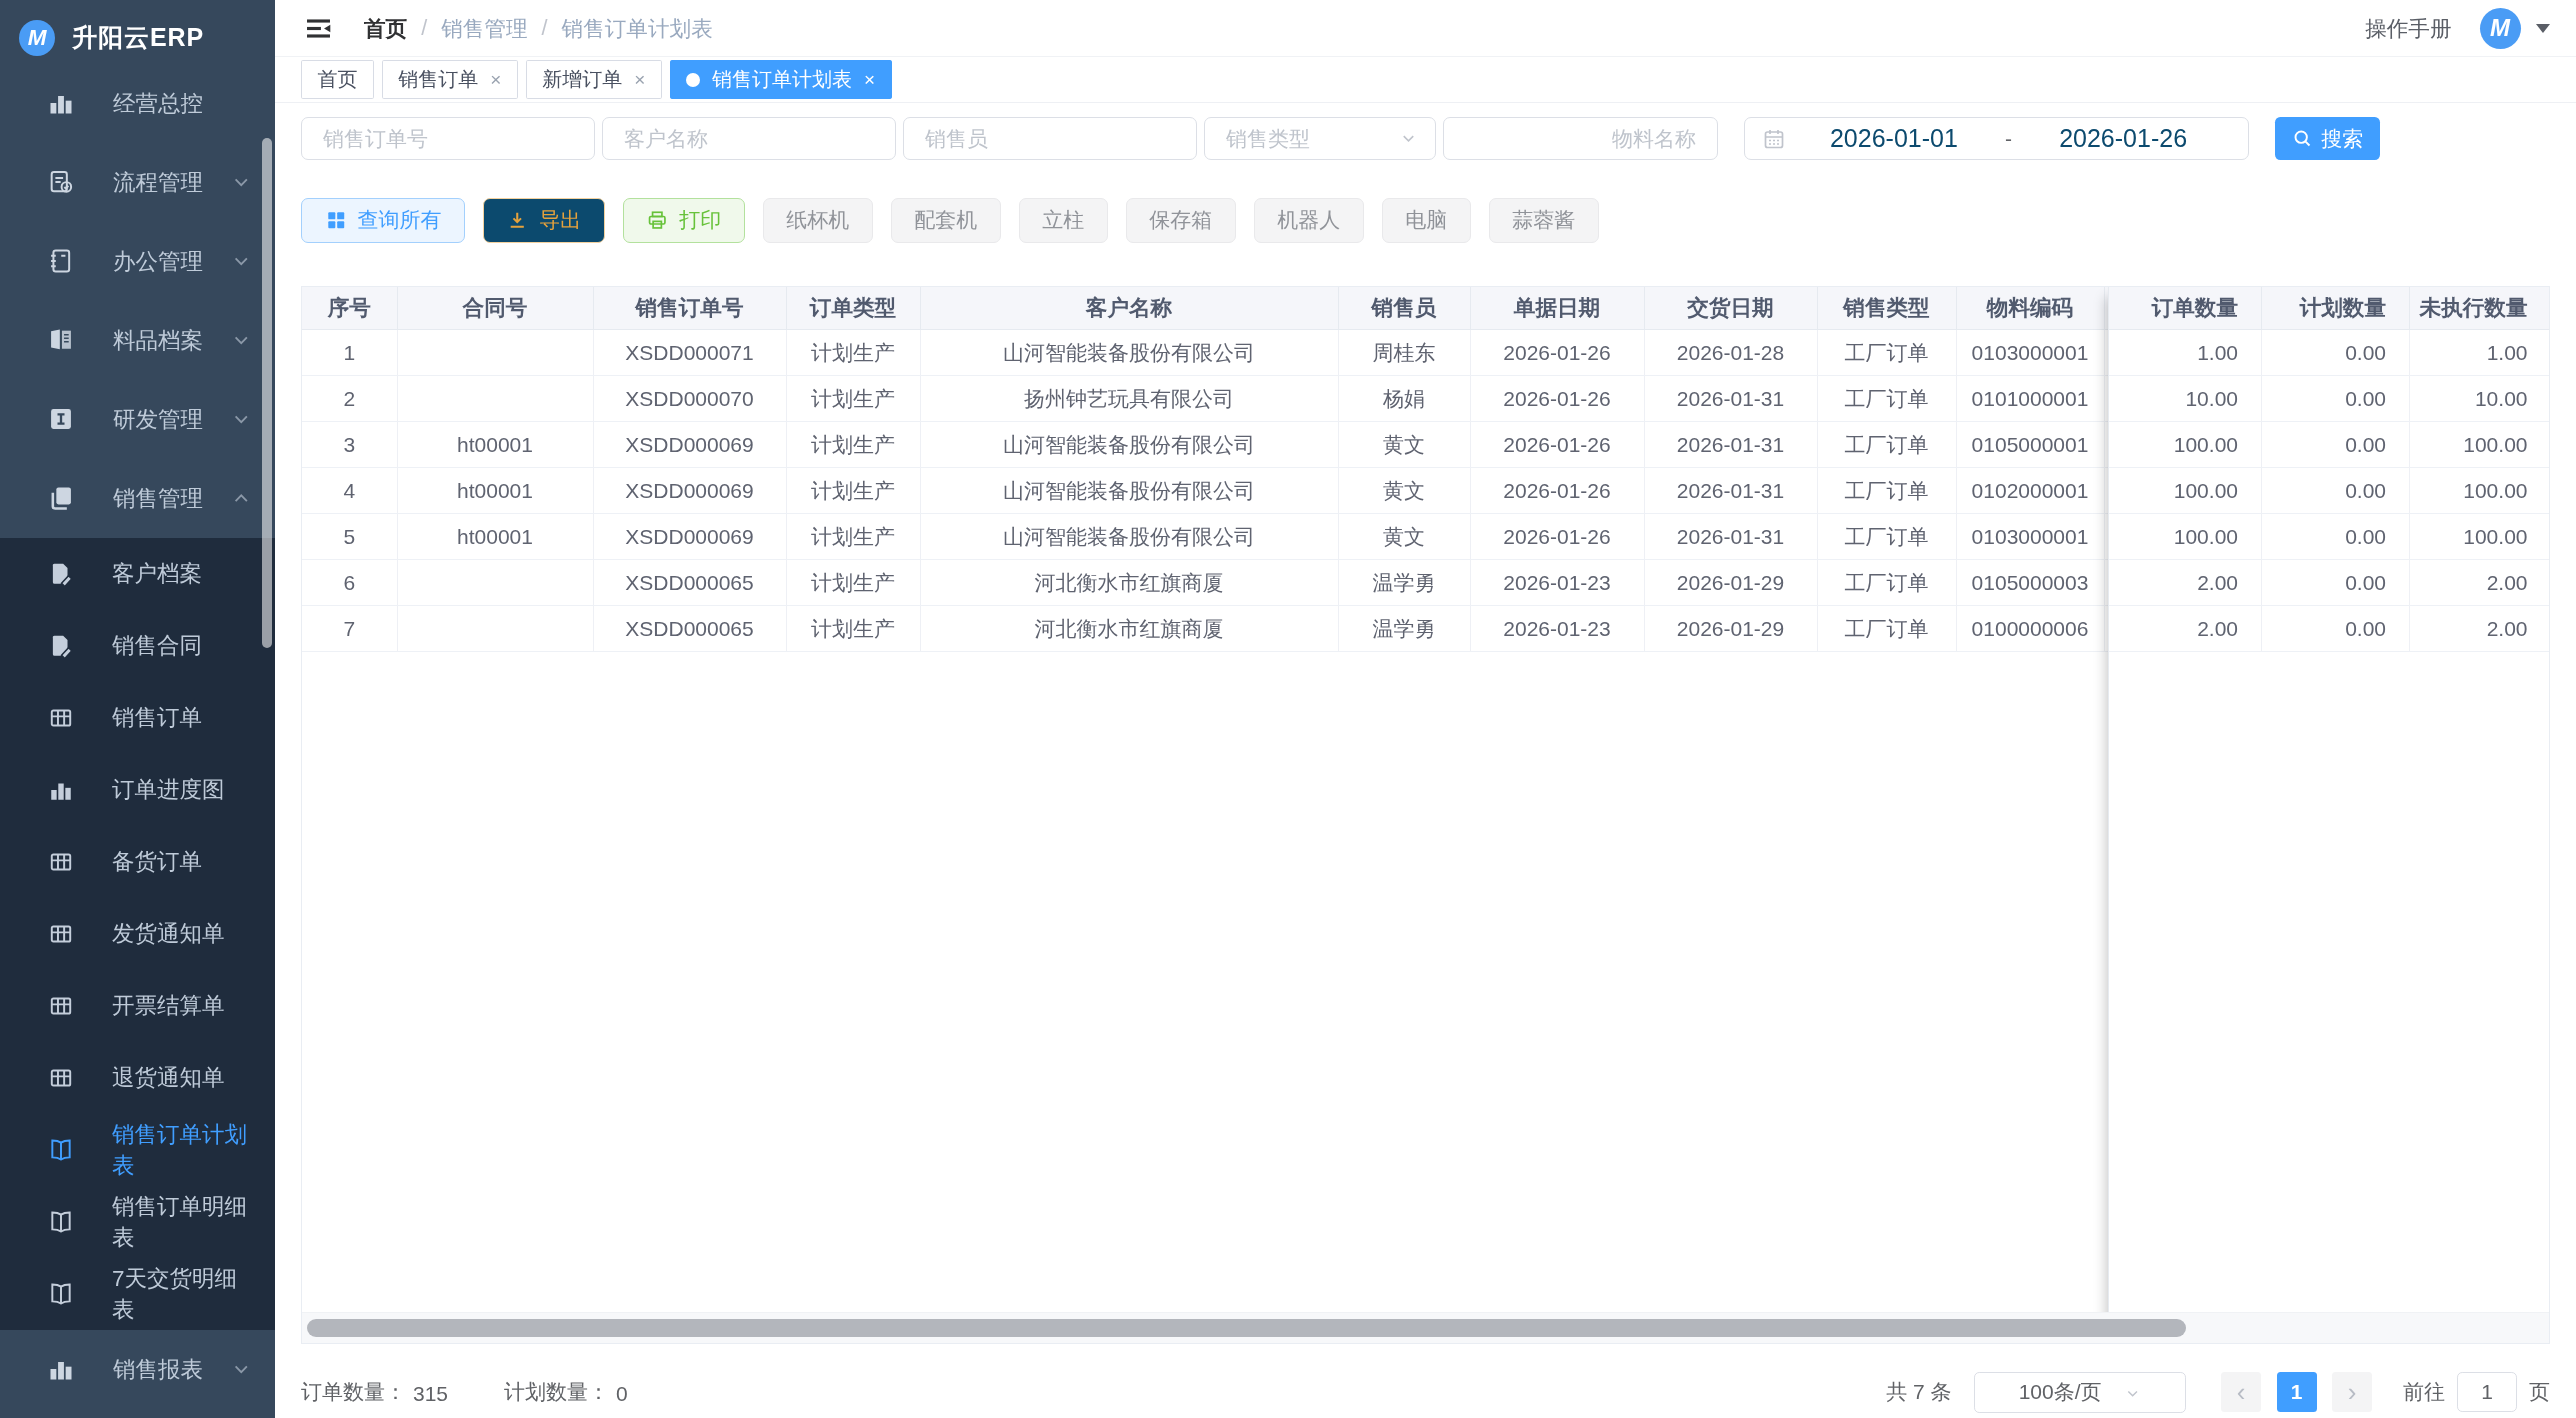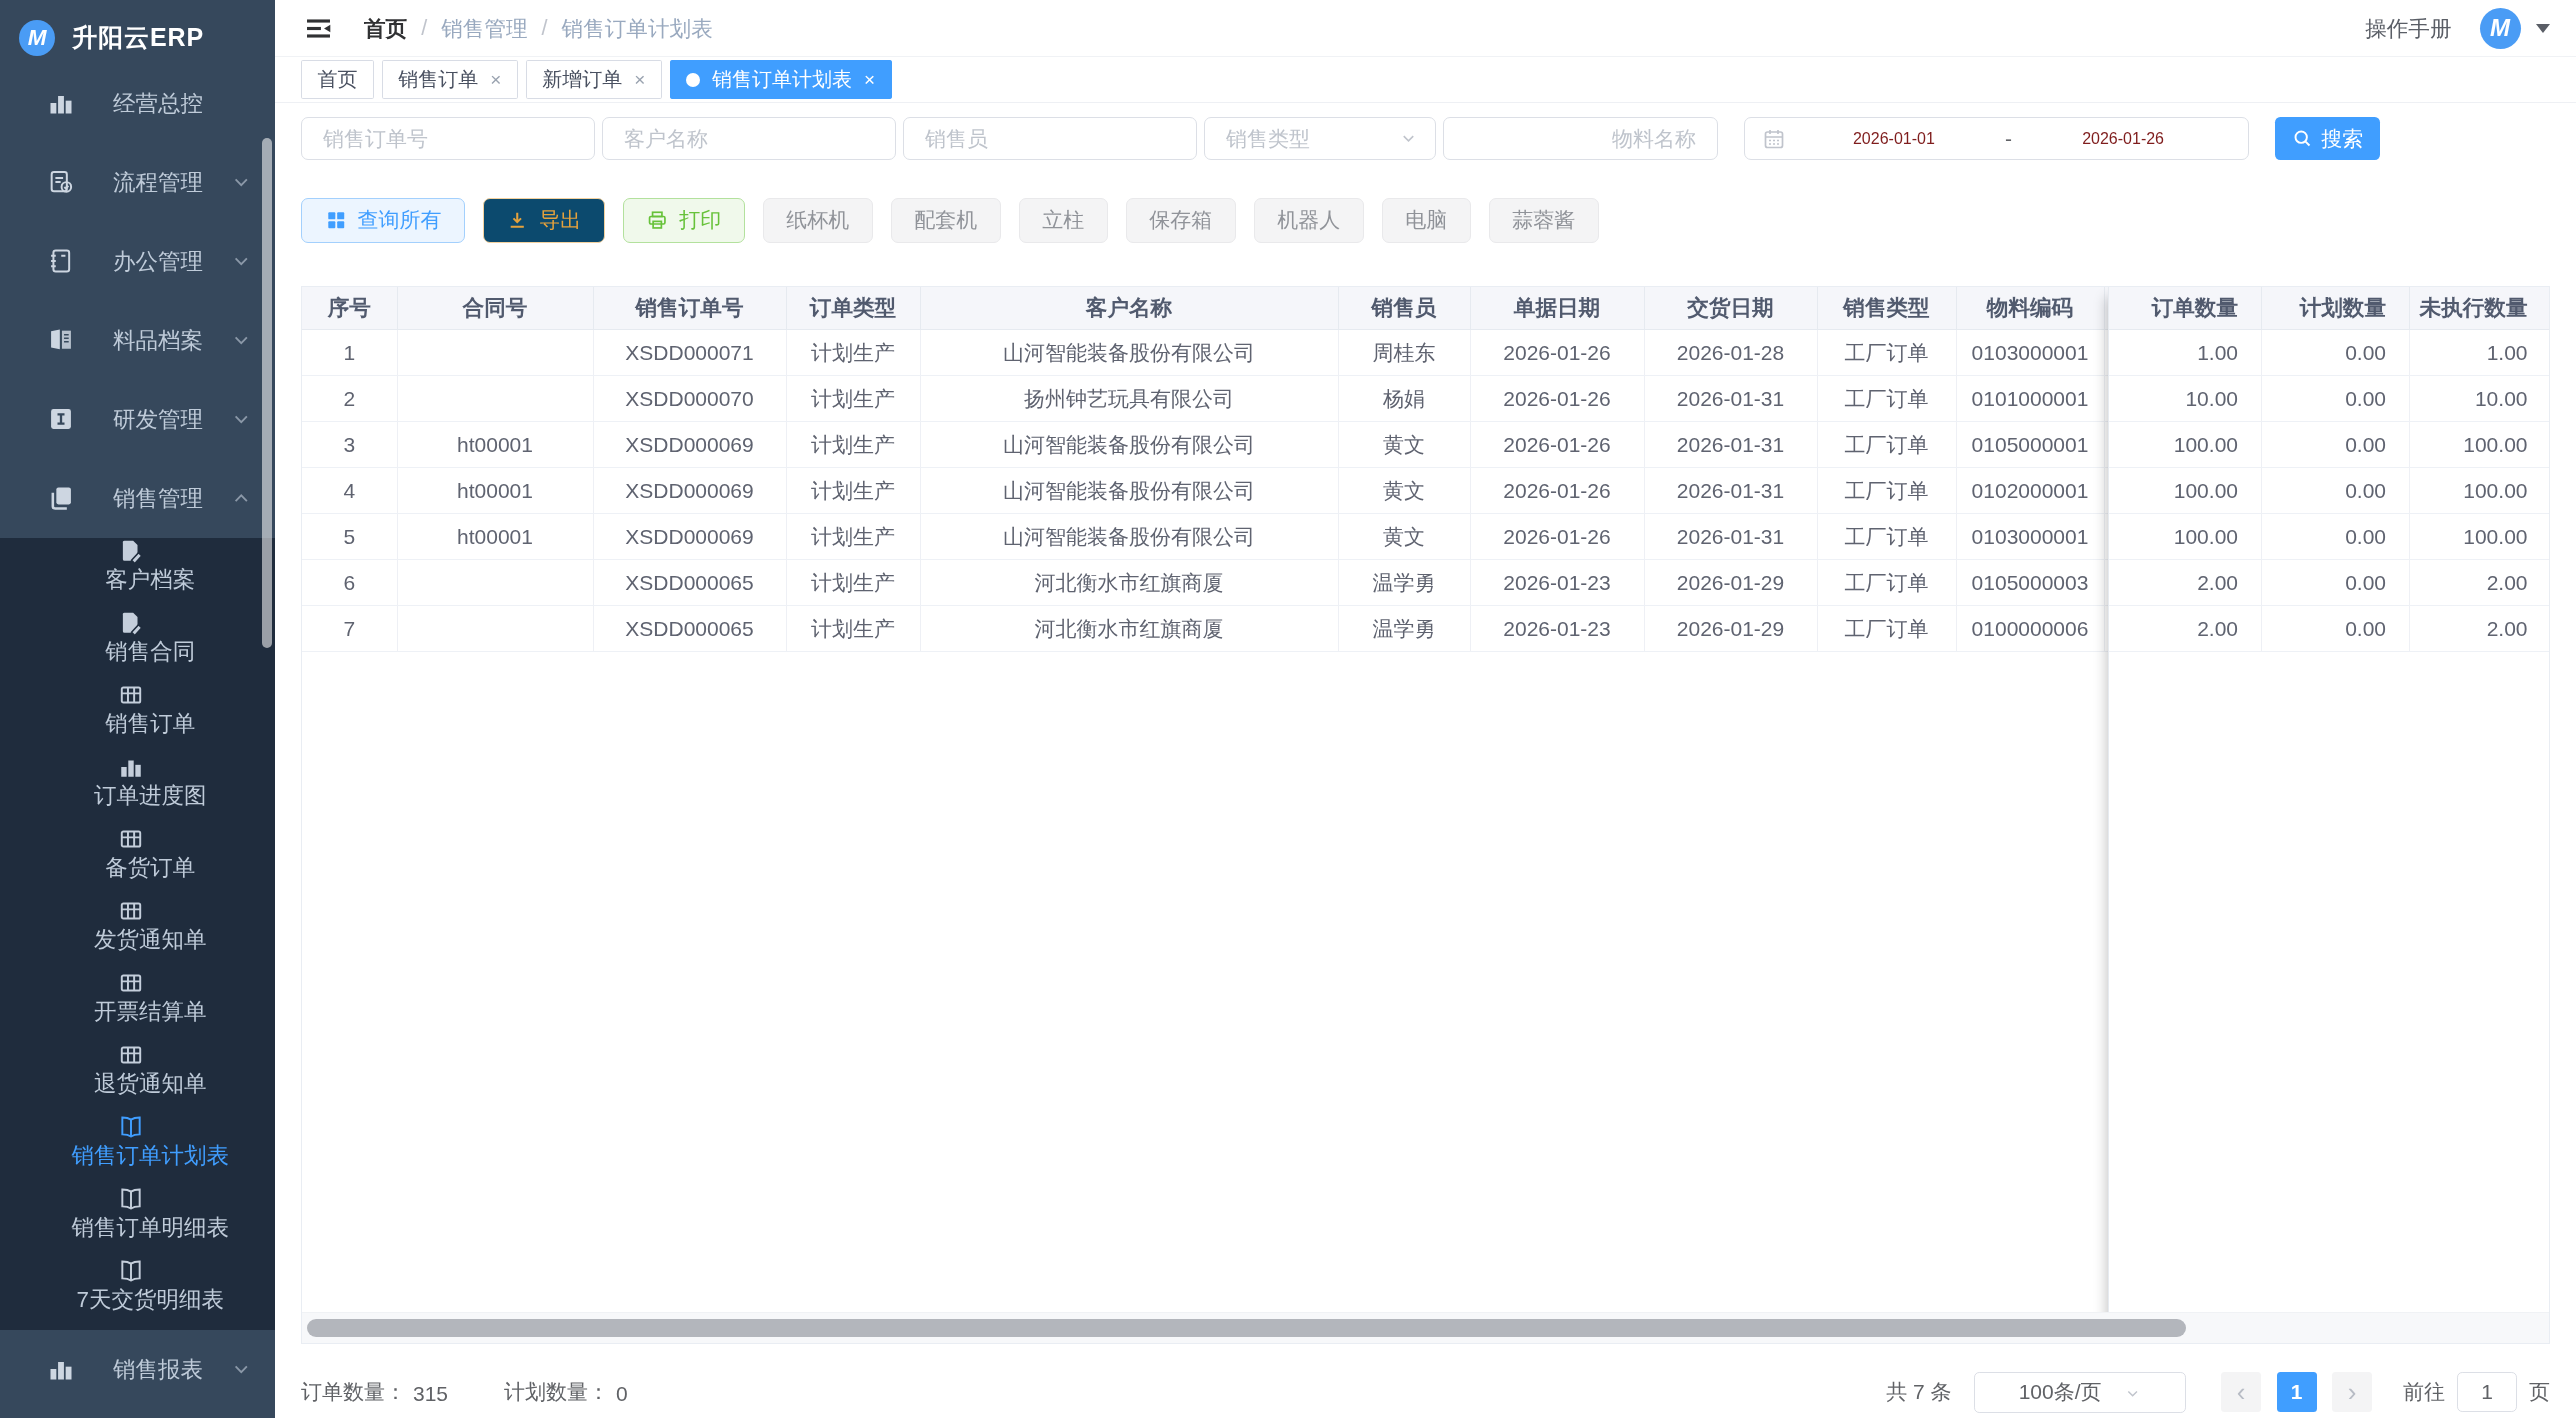--- a/index.html
+++ b/index.html
@@ -10,21 +10,21 @@
   
   .sidebar { position:relative; width:275px; height:1418px; background:#36485c; flex:0 0 275px; overflow:hidden; }
   .logo-row { height:60px; display:flex; align-items:center; padding:15.5px 0 0 19px; }
   .logo-circle { width:36px; height:36px; border-radius:50%; background:#4a9cf5; color:#fff; display:flex; align-items:center; justify-content:center; font-size:22.5px; font-weight:700; font-style:italic; }
   .logo-title { color:#fff; font-size:25px; font-weight:700; margin-left:17.3px; letter-spacing:0.9px; }
   .menu { list-style:none; margin-top:3.5px; }
   .menu-item { height:79px; display:flex; align-items:center; padding:0 22.5px 0 47px; color:#bfcbd9; font-size:22.5px; cursor:pointer; }
   .menu-item .mi-icon { width:28px; height:28px; margin-right:38px; flex:0 0 28px; color:#cdd6e1; }
   .menu-item .chevron { margin-left:auto; color:#8b98a8; }
   .submenu { list-style:none; background:#1f2c3d; }
-  .submenu-item { height:72px; display:flex; align-items:center; padding:0 22.5px 0 48px; color:#bfcbd9; font-size:22.5px; cursor:pointer;flex-direction:column; }
+  .submenu-item { height:72px; display:flex; align-items:center; padding:0 22.5px 0 48px; color:#bfcbd9; font-size:22.5px; cursor:pointer; }
   .submenu-item .mi-icon { width:26px; height:26px; margin-right:38px; flex:0 0 26px; color:#c4cedb; }
   .submenu-item.active { color:#409eff; }
   .submenu-item.active .mi-icon { color:#409eff; }
   .sidebar-scrollthumb { position:absolute; top:138px; right:2.6px; width:10.4px; height:510px; border-radius:5.2px; background:rgba(255,255,255,.55); }
   .mi-icon svg, .chevron svg { width:100%; height:100%; display:block; }
   .chevron { width:22.5px; height:22.5px; }
 
   
   .main { flex:1; display:flex; flex-direction:column; background:#fff; min-width:0; }
 
@@ -53,21 +53,21 @@
   .filters { margin-top:14px; display:flex; align-items:center; }
   .f-input { height:43px; border:0.9px solid #dcdfe6; border-radius:7px; padding:0 21px; font-size:21px; color:#606266; outline:none; font-family:inherit; }
   .f-input::placeholder { color:#bfc4cc; }
   .w340 { width:294px; margin-right:7px; }
   .f-select { width:232px; height:43px; border:0.9px solid #dcdfe6; border-radius:7px; padding:0 17.3px 0 21px; display:flex; align-items:center; font-size:21px; color:#bfc4cc; margin-right:7px; cursor:pointer; }
   .f-select .sel-chevron { margin-left:auto; width:19px; height:19px; color:#c0c4cc; }
   .w318 { width:275px; margin-right:7px;text-align:right; }
   .date-range { width:505px; height:43px; border:0.9px solid #dcdfe6; border-radius:7px; display:flex; align-items:center; padding:0 17.3px; margin-left:19px; }
   .cal-icon { width:24px; height:24px; color:#c0c4cc; flex:0 0 24px; }
   .cal-icon svg { width:100%; height:100%; }
-  .date-val { flex:1; text-align:center; font-size:16px; color:#7f1d1d; }
+  .date-val { flex:1; text-align:center; font-size:25px; color:#0c4a6e; }
   .date-sep { color:#606266; font-size:21px; padding:0 3.5px; }
   .search-btn { margin-left:26px; width:105px; height:43px; background:#409eff; border:none; border-radius:5.2px; color:#fff; font-size:21px; display:flex; align-items:center; justify-content:center; cursor:pointer; font-family:inherit; }
   .search-btn svg { width:21px; height:21px; margin-right:8.6px; }
 
   
   .btnrow { margin-top:15.5px; display:flex; align-items:center; }
   .abtn { height:45px; padding:0 22.5px; border-radius:7px; font-size:21px; display:inline-flex; align-items:center; justify-content:center; margin-right:18px; cursor:pointer; border:0.9px solid transparent; font-family:inherit; }
   .abtn svg { width:22.5px; height:22.5px; margin-right:10.4px; }
   .abtn-query { background:#ecf5ff; border-color:#a3d0fd; color:#409eff; }
   .abtn-export { background:#0c4a6e; border-color:#f3d19e; color:#e6a23c; }

